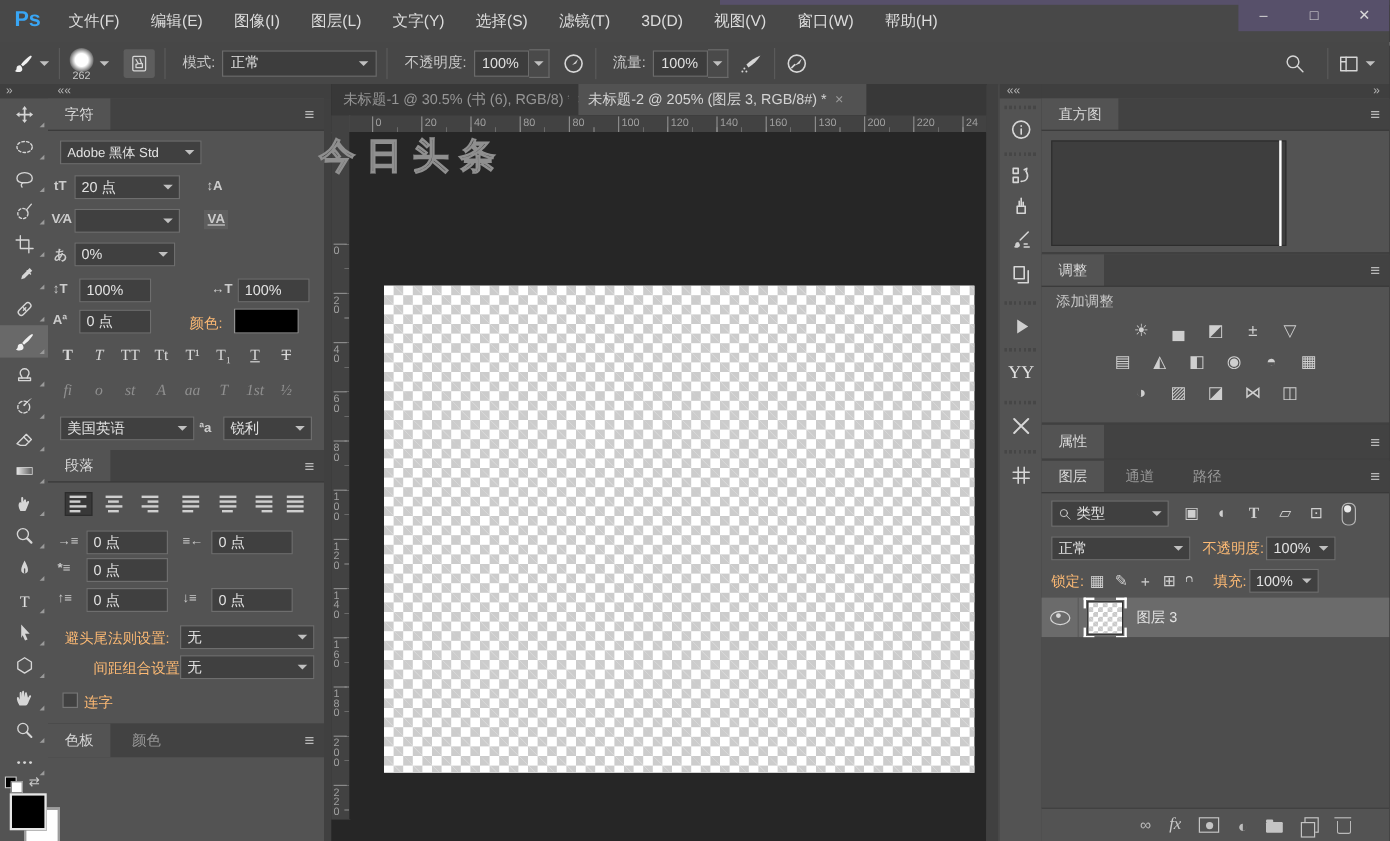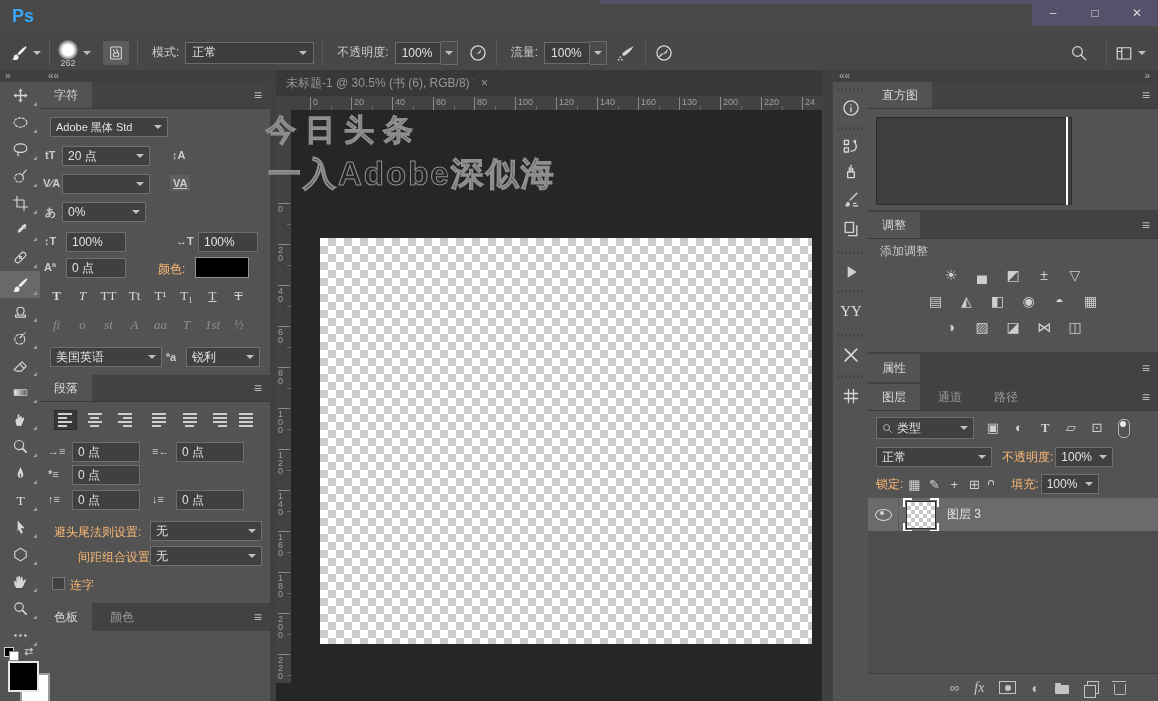--- a/index.html
+++ b/index.html
@@ -126,20 +126,33 @@
   .mlock::before{content:"";position:absolute;top:-4px;left:1px;width:4px;height:4px;border:1.5px solid #cfcfcf;border-bottom:none;border-radius:3px 3px 0 0;}
 </style>
 </head>
 <body>
 
 <div id="app">
 
   <div id="menubar" class="abs">
     <div id="topstrip" class="abs"></div>
     <div id="pslogo" class="abs">Ps</div>
+    <div id="menus" class="abs">
+        <span class="menu-item">文件(F)</span>
+        <span class="menu-item">编辑(E)</span>
+        <span class="menu-item">图像(I)</span>
+        <span class="menu-item">图层(L)</span>
+        <span class="menu-item">文字(Y)</span>
+        <span class="menu-item">选择(S)</span>
+        <span class="menu-item">滤镜(T)</span>
+        <span class="menu-item">3D(D)</span>
+        <span class="menu-item">视图(V)</span>
+        <span class="menu-item">窗口(W)</span>
+        <span class="menu-item">帮助(H)</span>
+      </div>
     <div id="winbox" class="abs">
       <span class="winbtn">–</span>
       <span class="winbtn">□</span>
       <span class="winbtn">✕</span>
     </div>
   </div>
 
   <div id="optionsbar" class="abs">
     <span style="margin-left:10px" id="opt-brush-icon">
         <svg width="18" height="18" viewBox="0 0 24 24" fill="none" stroke="#d6d6d6" stroke-width="1.6" stroke-linecap="round" stroke-linejoin="round">
@@ -553,20 +566,24 @@
     </div>
     <div class="lpanel" style="top:561px;height:70px"></div>
   </div>
 
   <div id="docwin" class="abs">
     <div id="tabbar">
         <div class="doctab" style="left: 2px; width: 202px;">
           <span style="overflow: hidden;">未标题-1 @ 30.5% (书 (6), RGB/8) *</span>
           <span class="tabclose">×</span>
         </div>
+        <div class="doctab active" style="left: 206px; width: 224px;">
+          <span style="overflow: hidden;">未标题-2 @ 205% (图层 3, RGB/8#) *</span>
+          <span class="tabclose">×</span>
+        </div>
       </div>
     <div id="rulercorner"></div>
     <div id="hruler">
         <span class="hnum" style="left: 19px;">0</span>
         <span class="hnum" style="left: 60px;">20</span>
         <span class="hnum" style="left: 101px;">40</span>
         <span class="hnum" style="left: 142px;">80</span>
         <span class="hnum" style="left: 183px;">80</span>
         <span class="hnum" style="left: 224px;">100</span>
         <span class="hnum" style="left: 265px;">120</span>
@@ -608,21 +625,20 @@
         <span class="vnum" style="top: 544px;">2
 2
 0</span>
       </div>
     <div id="pasteboard">
       <div id="canvas"></div>
     </div>
   </div>
 
   <div id="wm1" class="abs">今日头条</div>
-  <div id="wm2" class="abs">一入Adobe深似海</div>
 
   <div id="gap2" class="abs"></div>
   <div id="iconstrip" class="abs">
     <div class="dockstrip" style="padding-left:6px"><span>««</span></div>
   <div class="stripdiv" style="top: 18px;"></div>
       <div class="stripdiv" style="top: 57px;"></div>
       <div class="stripdiv" style="top: 181px;"></div>
       <div class="stripdiv" style="top: 220px;"></div>
       <div class="stripdiv" style="top: 264px;"></div>
       <div class="stripdiv" style="top: 305px;"></div>

